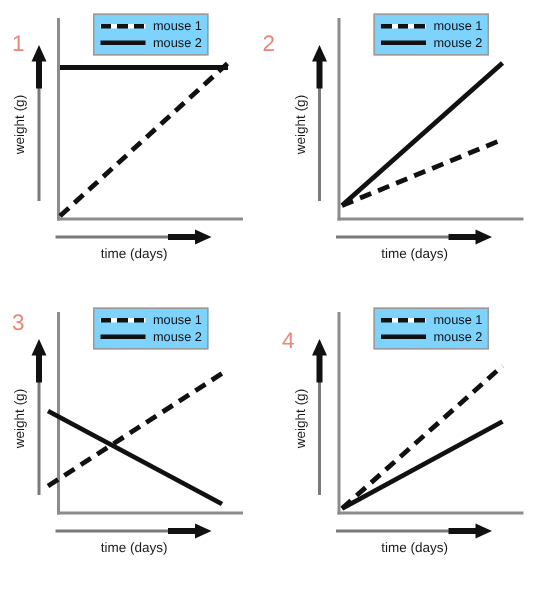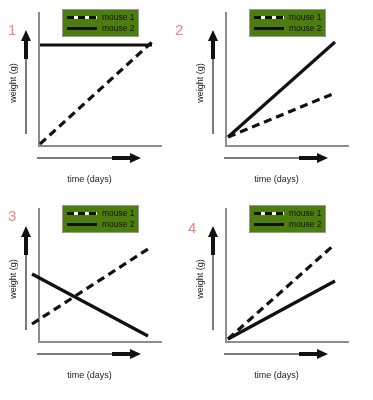--- a/index.html
+++ b/index.html
@@ -131,21 +131,20 @@
   
   .xlabel {
     position: absolute;
     left: 32px;
     top: 164px;
     width: 115px;
     text-align: center;
     font-size: 9px;
     color: #1a1a1a;
     white-space: nowrap;
-    margin-top: 10px;
   }
 
   
   .frame-v {
     position: absolute;
     left: 38px;
     top: 12px;
     width: 2px;
     height: 135px;
     background: #8c8c8c;
@@ -168,21 +167,21 @@
     height: 200px;
     pointer-events: none;
   }
 
   
   .legend {
     position: absolute;
     left: 62px;
     top: 9px;
     border: 1px solid #9a9a9a;
-    background: #4d7c0f;
+    background: #7dd3fc;
     padding: 2px 3px 2px 3px;
     z-index: 5;
   }
   .legend-row {
     display: flex;
     align-items: center;
     height: 11px;
   }
   .legend-sample {
     width: 32px;

